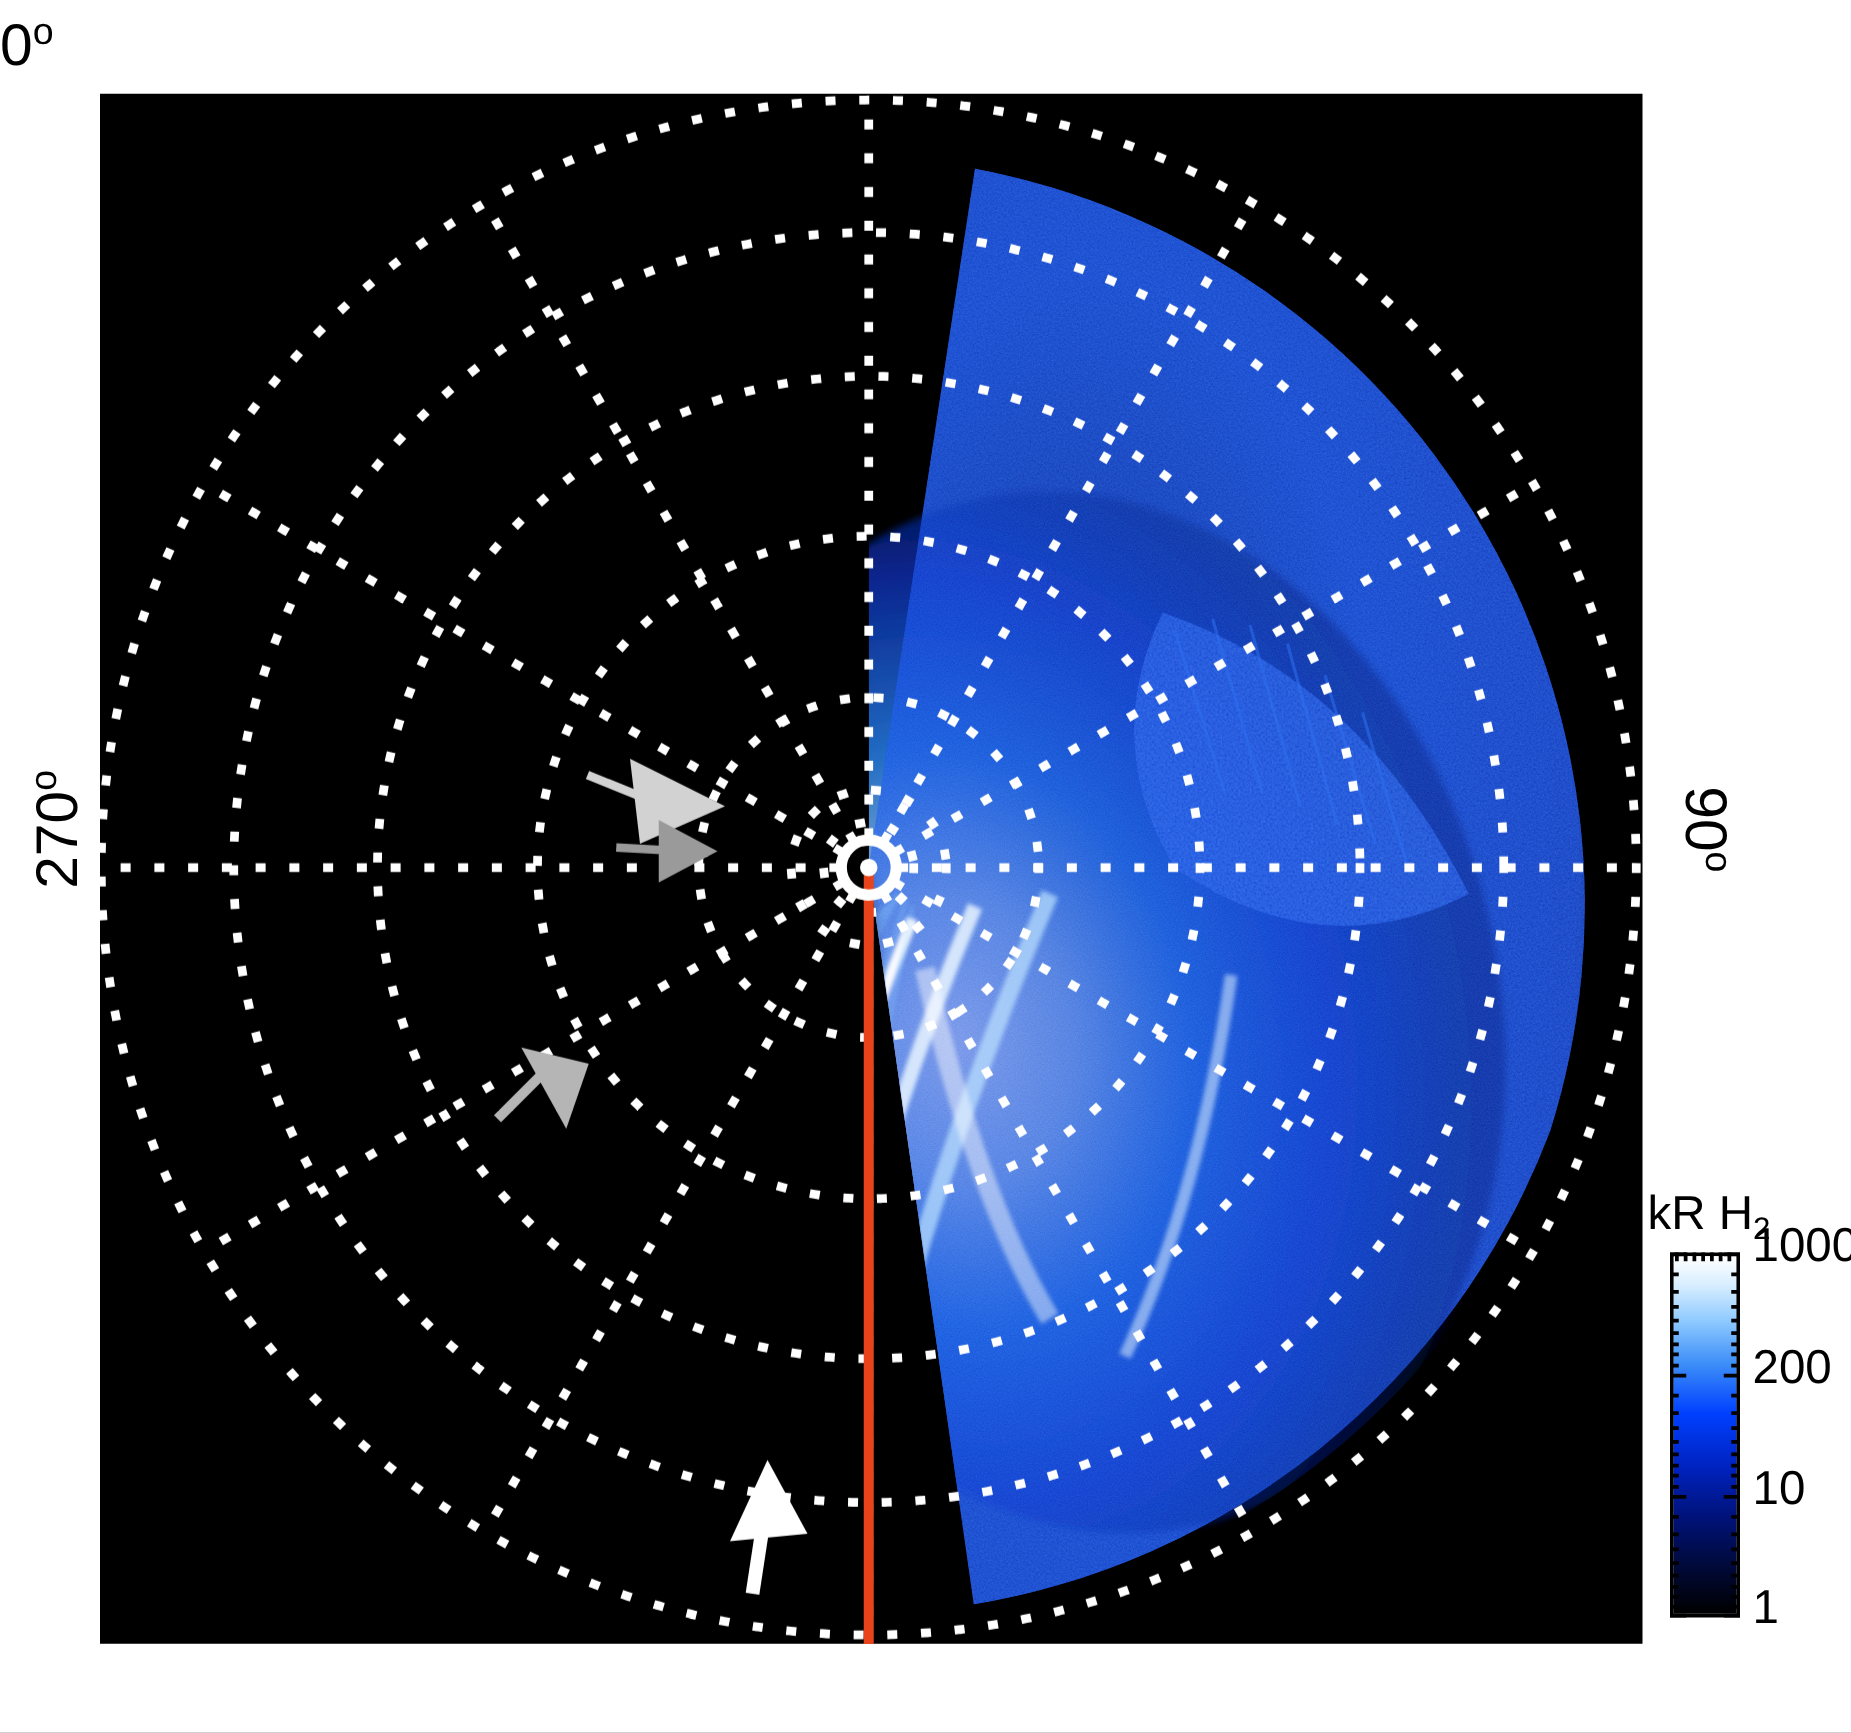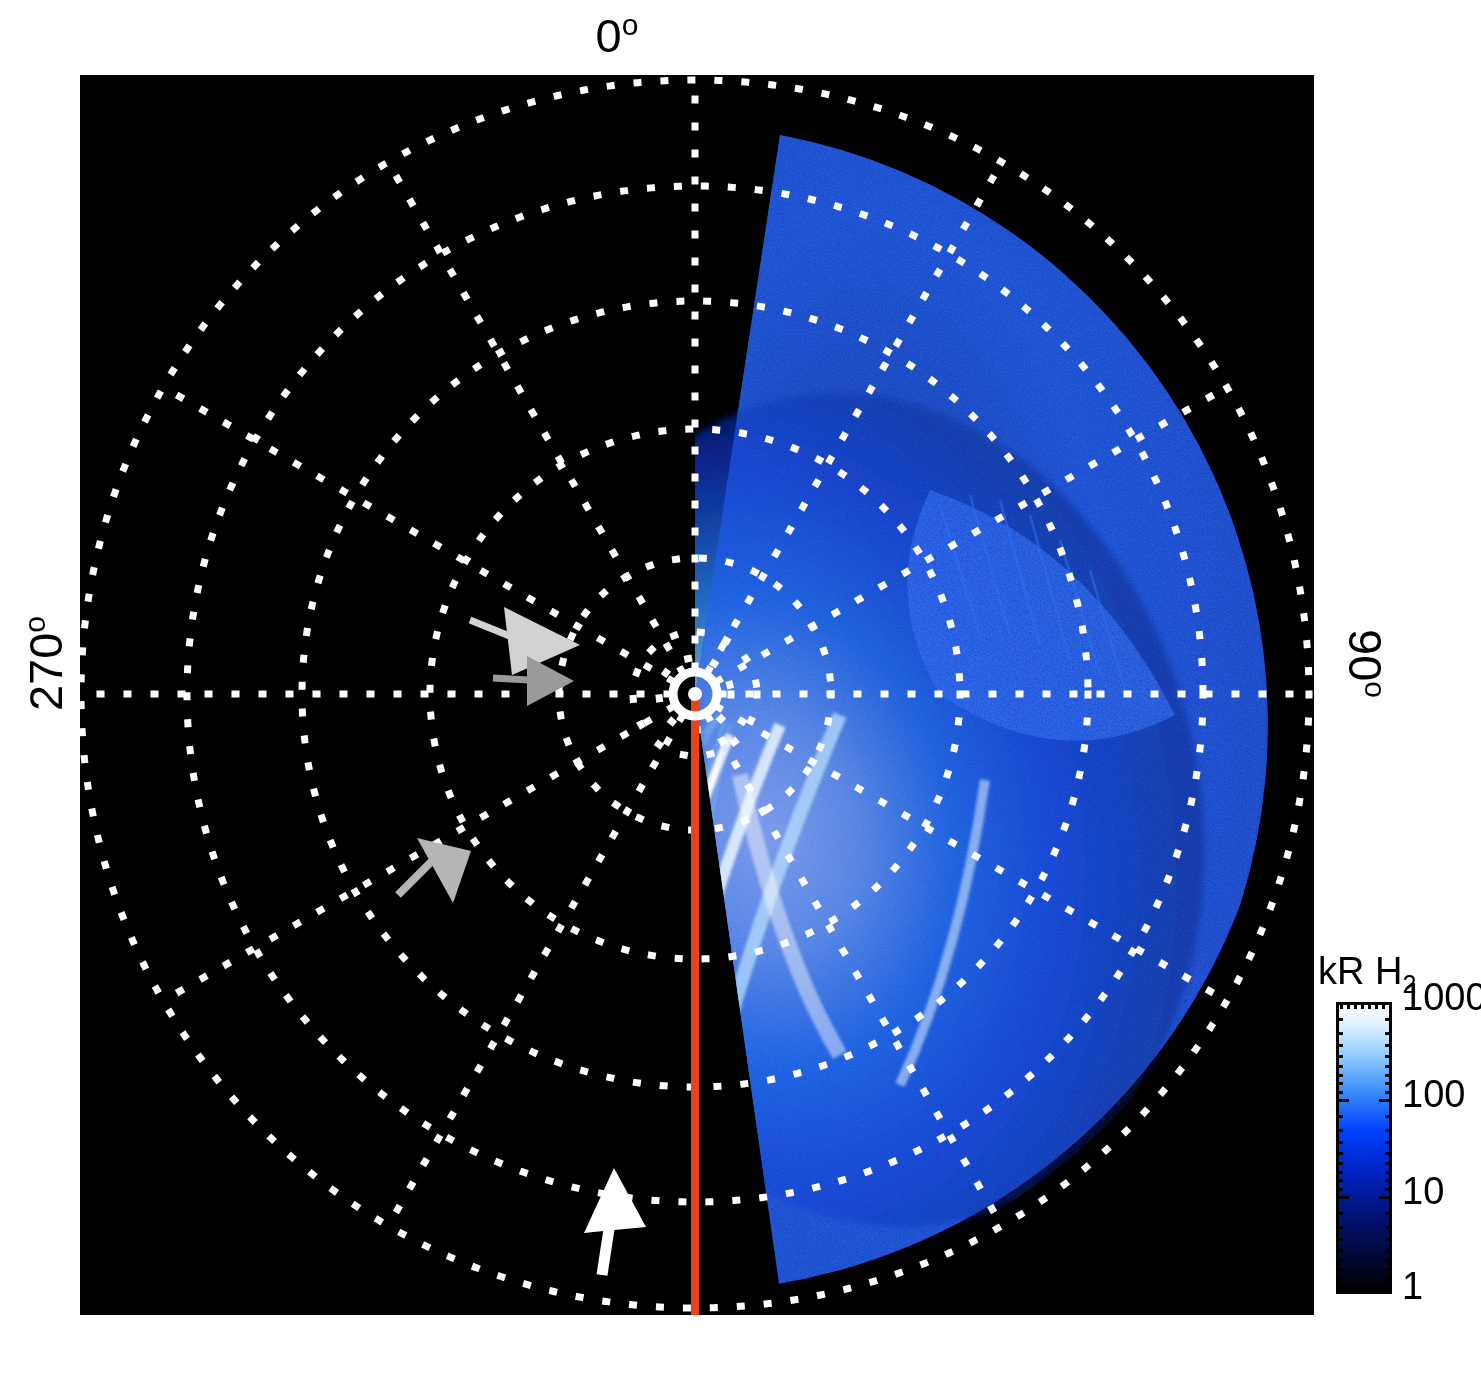--- a/index.html
+++ b/index.html
@@ -11,21 +11,21 @@
 
   
   #plot-panel{position:absolute;left:80px;top:75px;width:1234px;height:1240px;
               background:#000000;overflow:hidden;}
 
   #polar-svg{position:absolute;left:0;top:0;width:1234px;height:1240px;}
 
   
   .axis-label{position:absolute;font-size:47px;line-height:1;color:#000;
               white-space:nowrap;font-family:"Liberation Sans",sans-serif;}
-  #label-top{left:0;top:12px;width:1234px;text-align:center;}
+  #label-top{left:0;top:12px;width:1234px;}
   #label-bottom{left:0;top:1322px;width:1234px;text-align:center;}
   #label-left{left:-35px;top:640px;width:160px;text-align:center;
               transform:rotate(-90deg);transform-origin:center center;}
   #label-right{left:1285px;top:640px;width:160px;text-align:center;
                transform:rotate(90deg);transform-origin:center center;}
   .deg-sup{font-size:30px;vertical-align:super;line-height:0;}
 
   
   #colorbar-group{position:absolute;left:1318px;top:950px;width:163px;height:380px;}
   #cb-title{position:absolute;left:0px;top:0px;font-size:38px;white-space:nowrap;text-align:center;}
@@ -307,18 +307,18 @@
       <div class="cb-tick-v minor-t" style="left:4px"></div>
       <div class="cb-tick-v minor-t" style="left:11px"></div>
       <div class="cb-tick-v minor-t" style="left:18px"></div>
       <div class="cb-tick-v minor-t" style="left:25px"></div>
       <div class="cb-tick-v minor-t" style="left:32px"></div>
       <div class="cb-tick-v minor-t" style="left:39px"></div>
       <div class="cb-tick-v minor-t" style="left:46px"></div>
     </div>
 
     <div class="cb-tlabel" style="top:28px">1000</div>
-    <div class="cb-tlabel" style="top:125px">100</div>
+    <div class="cb-tlabel" style="top:125px">200</div>
     <div class="cb-tlabel" style="top:222px">10</div>
     <div class="cb-tlabel" style="top:317px">1</div>
   </div>
 
 </div>
 
 </body></html>

